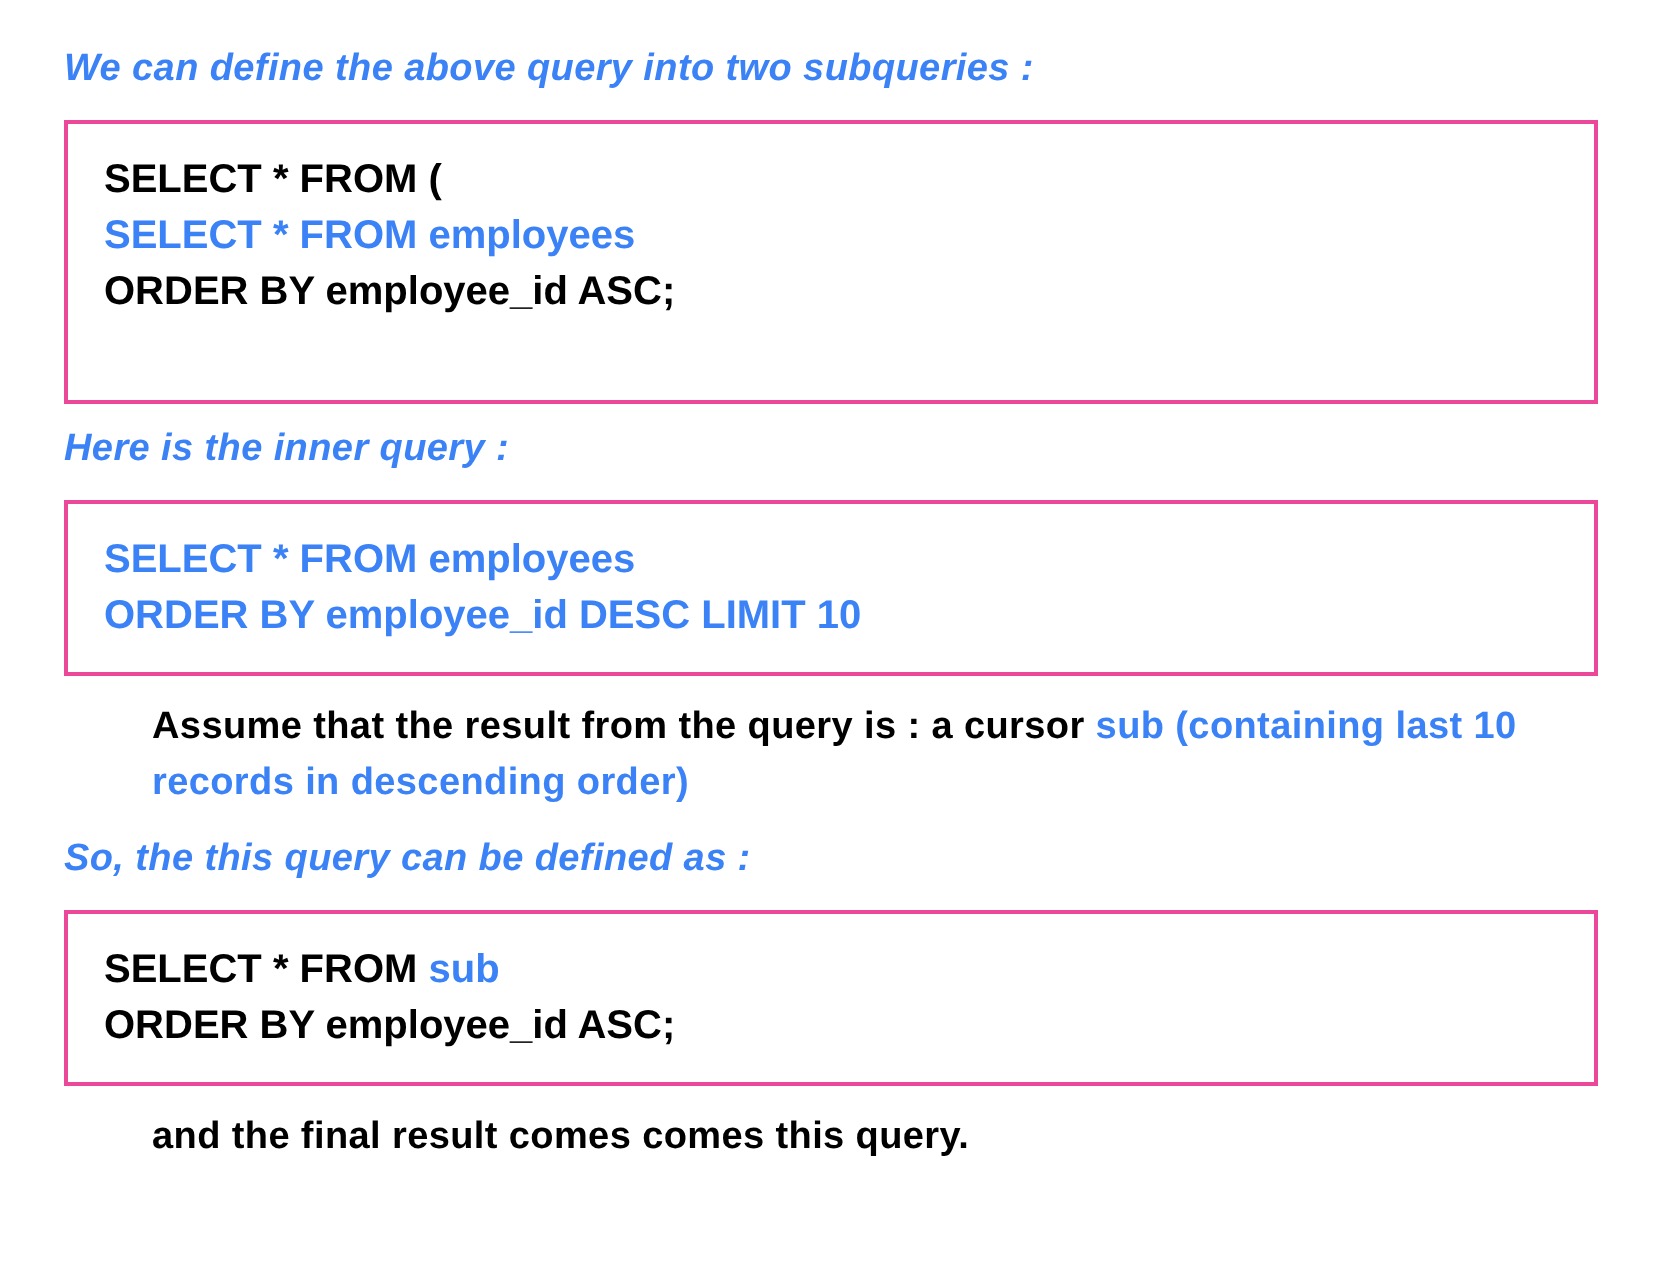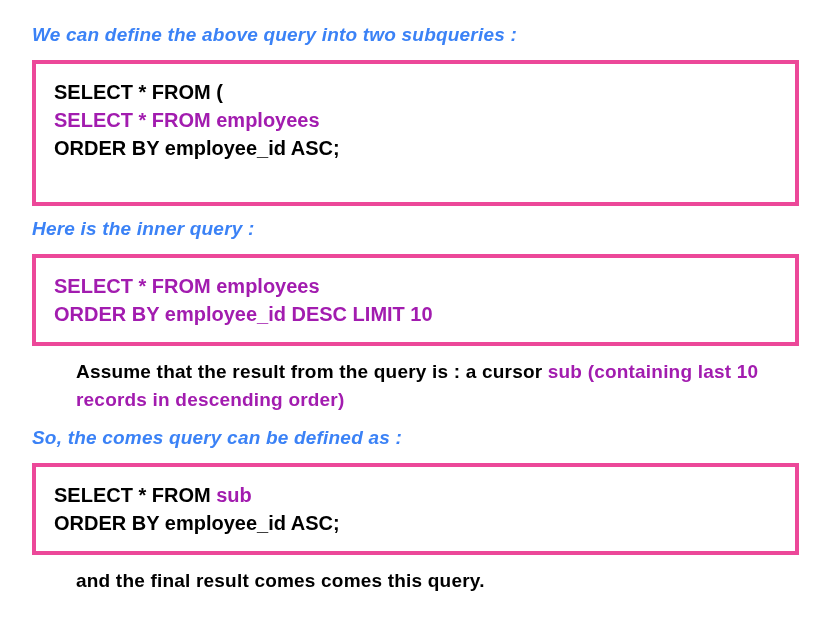--- a/index.html
+++ b/index.html
@@ -15,38 +15,38 @@
     }
     .intro-text {
       font-style: italic;
       font-weight: 600;
       font-size: 19px;
       color: #3b82f6;
       margin-bottom: 14px;
       letter-spacing: 0.2px;
     }
     .code-box {
-      border: 4px solid #ec4899;
+      border: 2px solid #ec4899;
       padding: 14px 18px;
       margin-bottom: 12px;
       background: #ffffff;
     }
     .code-box.tall {
       padding-bottom: 40px;
     }
     .code-line {
       font-family: "Gill Sans", "Gill Sans MT", "Trebuchet MS", sans-serif;
       font-size: 20px;
       font-weight: 600;
       line-height: 1.4;
       color: #000000;
       white-space: pre-wrap;
     }
     .orange {
-      color: #a21caf;
+      color: #3b82f6;
     }
     .body-text {
       font-size: 19px;
       font-weight: 600;
       color: #000000;
       line-height: 1.45;
       margin-bottom: 14px;
       letter-spacing: 0.2px;
       margin-left: 44px;
     }
@@ -67,20 +67,20 @@
 
 <div class="intro-text section-spacer">Here is the inner query :</div>
 
 <div class="code-box">
   <div class="code-line"><span class="orange">SELECT * FROM employees</span></div>
   <div class="code-line"><span class="orange">ORDER BY employee_id DESC LIMIT 10</span></div>
 </div>
 
 <div class="body-text"><span>Assume that the result from the query is : a cursor </span><span class="orange">sub (containing last 10 records in descending order)</span></div>
 
-<div class="intro-text">So, the comes query can be defined as :</div>
+<div class="intro-text">So, the this query can be defined as :</div>
 
 <div class="code-box">
   <div class="code-line"><span>SELECT * FROM </span><span class="orange">sub</span></div>
   <div class="code-line">ORDER BY employee_id ASC;</div>
 </div>
 
 <div class="body-text">and the final result comes comes this query.</div>
 
 </body></html>

